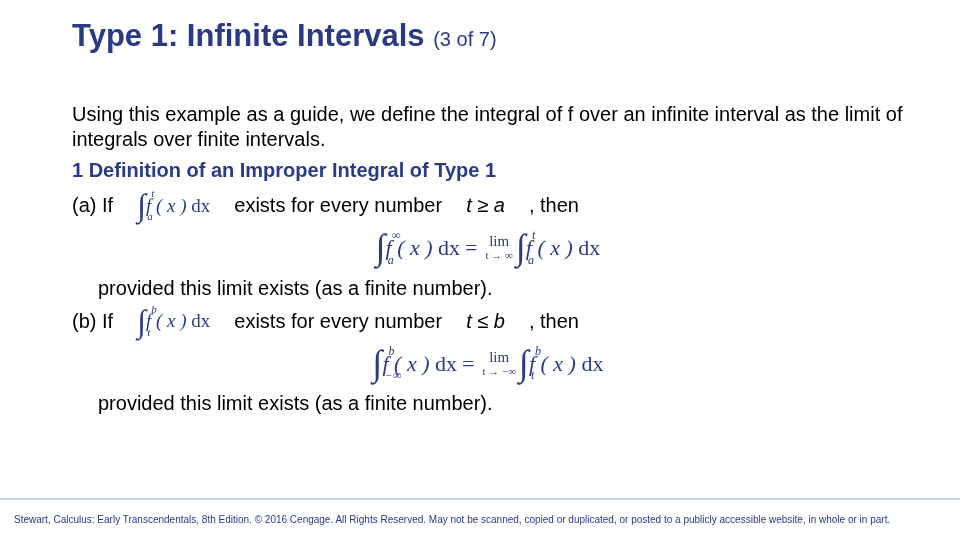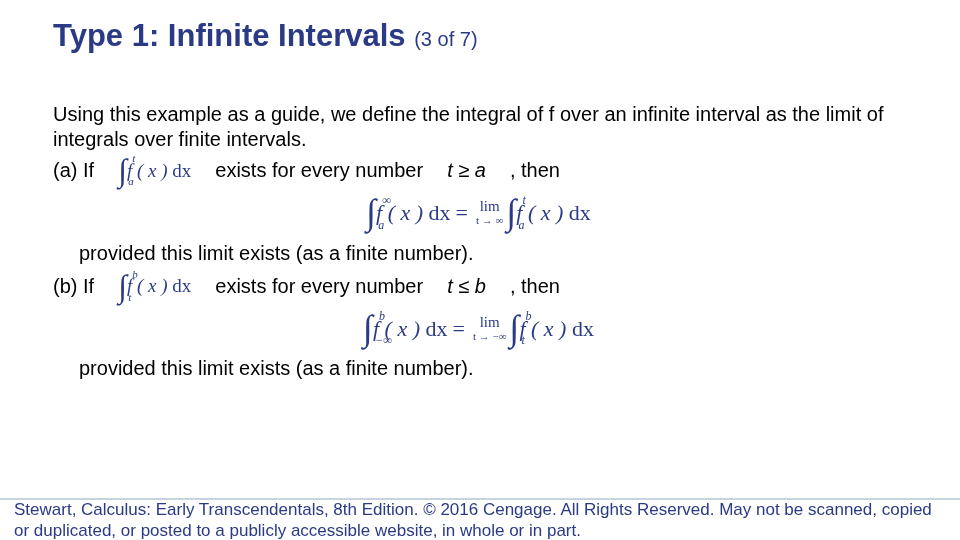--- a/index.html
+++ b/index.html
@@ -7,21 +7,21 @@
     padding: 0;
     width: 960px;
     height: 540px;
     font-family: Arial, Helvetica, sans-serif;
     background: #fff;
     color: #000;
     position: relative;
     overflow: hidden;
   }
   .slide {
-    padding: 18px 56px 0 53px;
+    padding: 18px 56px 0 72px;
   }
   .title {
     font-size: 31px;
     font-weight: bold;
     color: #2b3a85;
     margin-bottom: 20px;
   }
   .title .pg {
     font-size: 20px;
     font-weight: normal;
@@ -104,37 +104,38 @@
   }
   .logo-mark span:nth-child(1){ top:1px; left:8px; background:#8fb84f;}
   .logo-mark span:nth-child(2){ top:6px; left:14px;}
   .logo-mark span:nth-child(3){ top:13px; left:12px; background:#46619a;}
   .logo-mark span:nth-child(4){ top:14px; left:3px; background:#7e9e3c;}
   .logo-mark span:nth-child(5){ top:7px; left:0; }
   .logo-text {
     font-size: 15px; letter-spacing: 1px; color:#4a5560; font-weight:600;
   }
   .copyright {
-    font-size: 17px; color:#2b3a85; line-height:1.25;
+    font-size: 10px; color:#2b3a85; line-height:1.25;
   }
 </style>
 </head>
 <body>
 
 <div class="slide">
 
   <div class="title">
     <span>Type 1: Infinite Intervals</span>
     <span class="pg">(3 of 7)</span>
   </div>
 
   <div class="body">
 
     <div class="para">Using this example as a guide, we define the integral of f over an infinite interval as the limit of integrals over finite intervals.</div>
 
+    <div class="defhead">1 Definition of an Improper Integral of Type 1</div>
 
     <div class="line">
       <span>(a) If</span>
       <span class="intg">
         <span class="isym">∫
           <span class="sup">t</span>
           <span class="sub">a</span>
         </span>
         <span>f ( x )</span>&nbsp;
         <span class="rm">dx</span>

